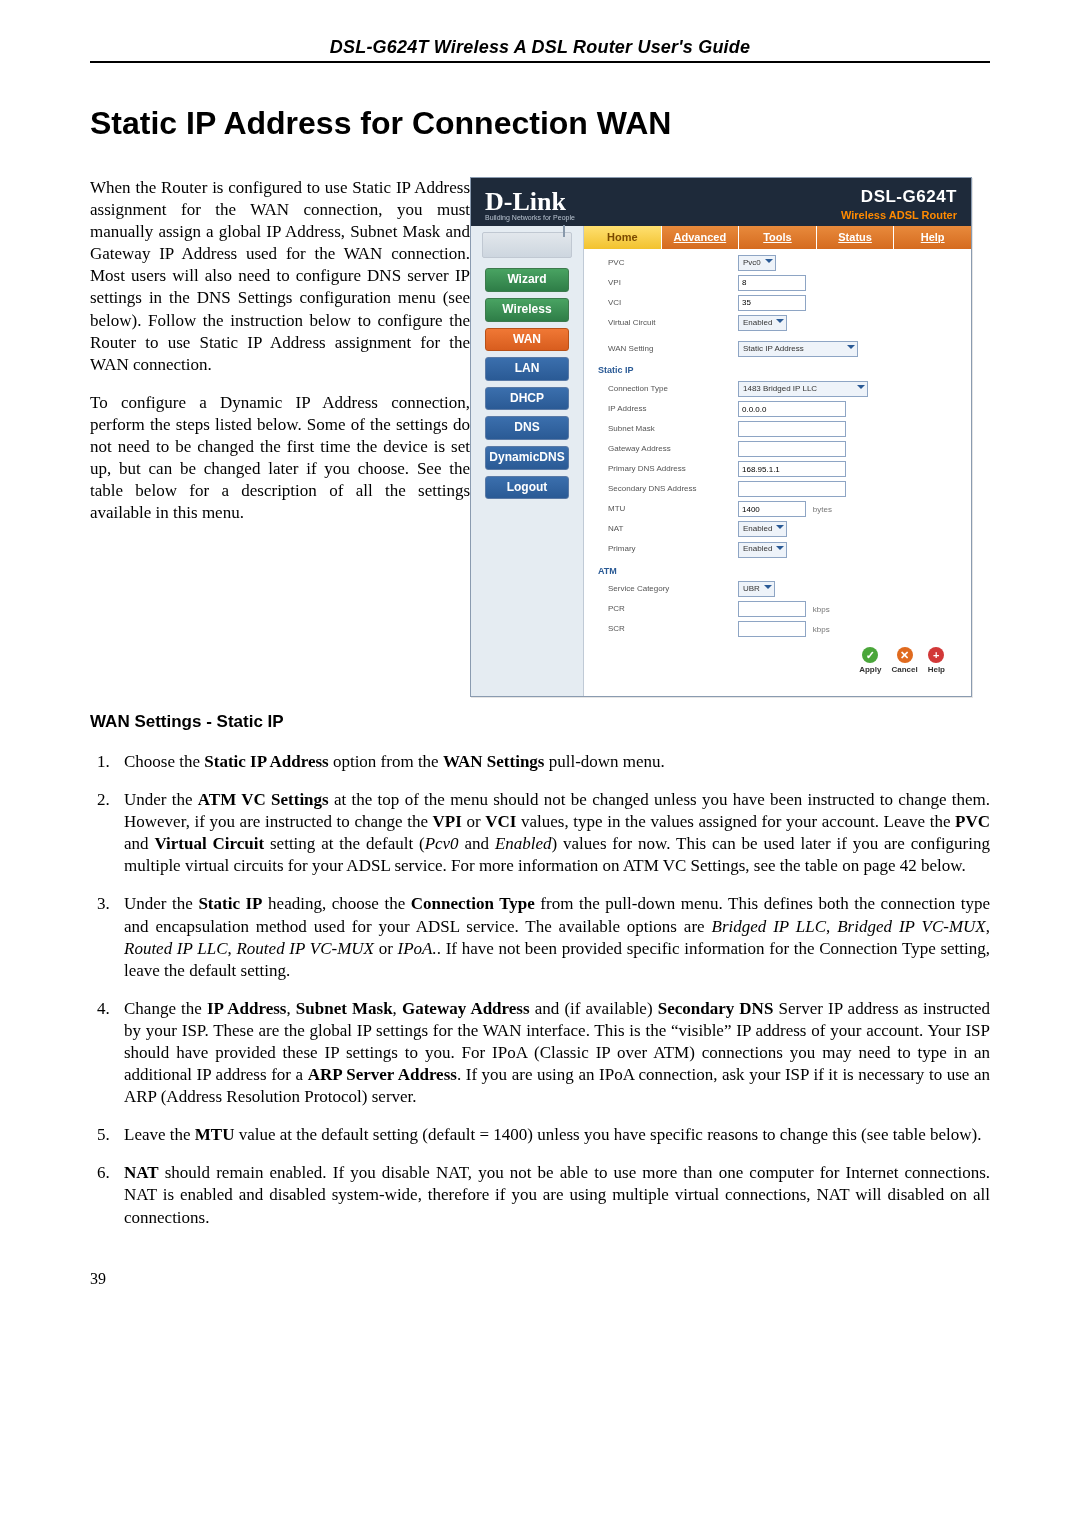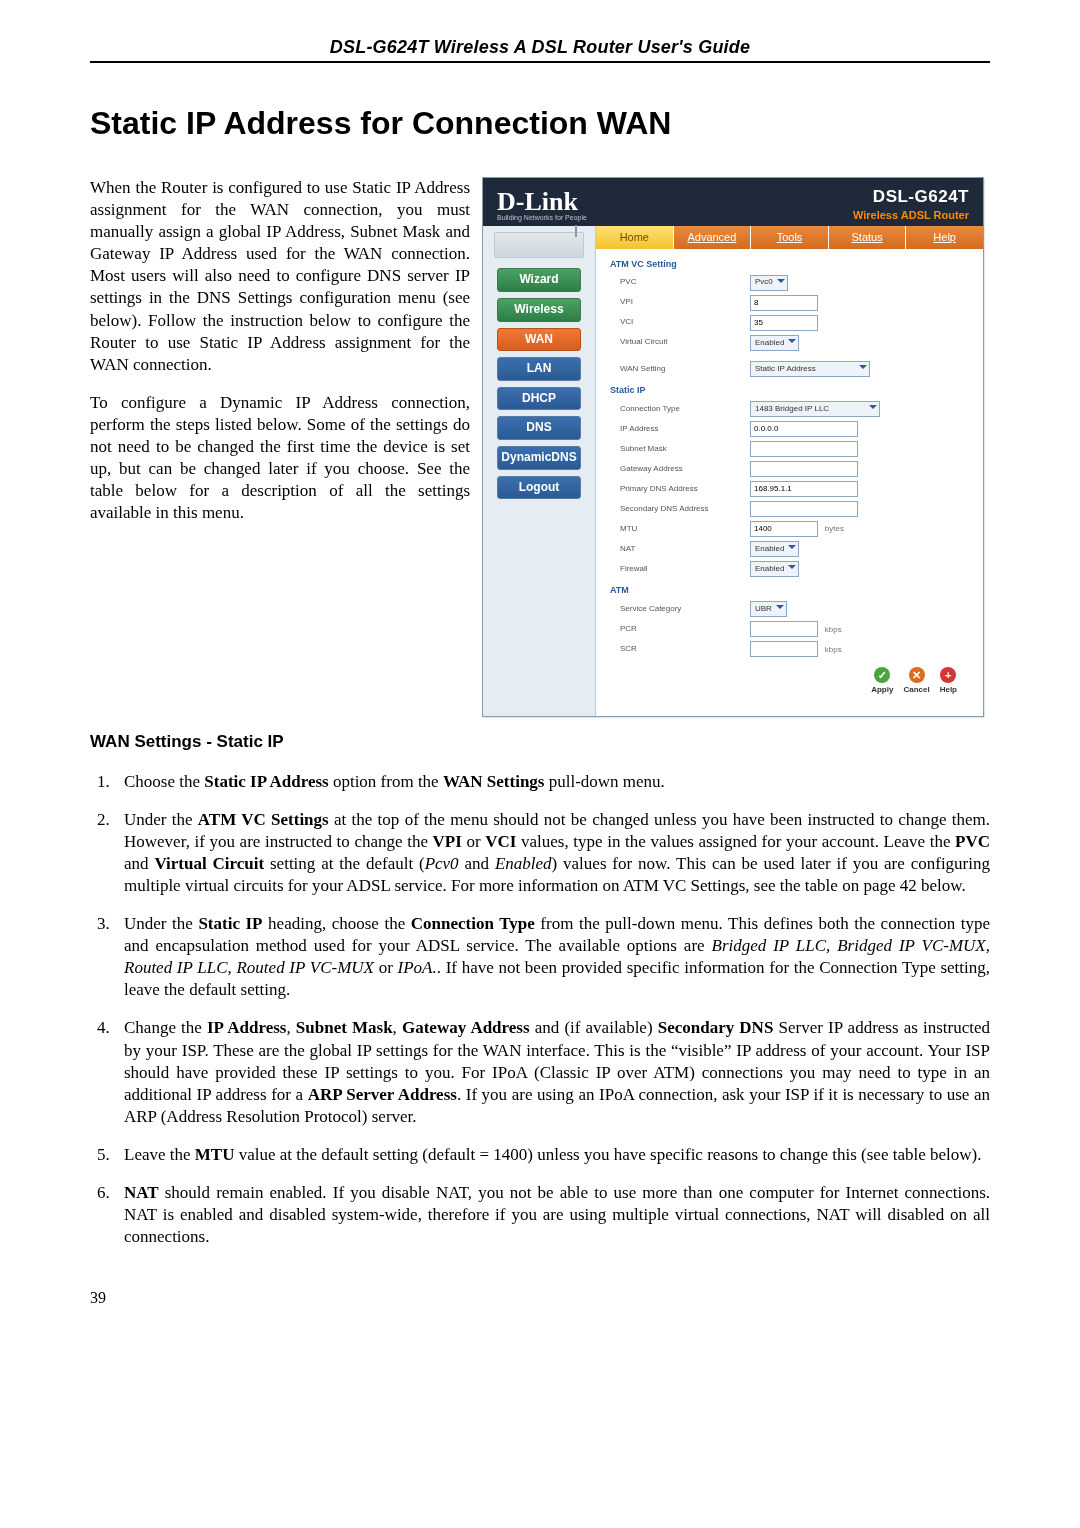--- a/index.html
+++ b/index.html
@@ -27,21 +27,21 @@
     letter-spacing: .2px;
   }
   h1.page-title {
     font-family: Arial, Helvetica, sans-serif;
     font-weight: bold;
     font-size: 32px;
     margin: 0 0 32px 0;
   }
   .two-col {
     display: flex;
-    gap: 12px;
+    gap: 0;
     align-items: flex-start;
   }
   .left-col {
     flex: 0 0 380px;
     text-align: justify;
   }
   .left-col p { margin: 0 0 16px 0; }
 
   
   .router {
@@ -139,21 +139,21 @@
     flex: 1;
     background: #fff;
   }
   .tabbar {
     display: flex;
   }
   .tab {
     flex: 1;
     text-align: center;
     padding: 4px 3px;
-    font-weight: normal;
+    font-weight: bold;
     font-size: 11px;
     text-decoration: underline;
     color: #fff;
     border-right: 1px solid #fff;
     background: linear-gradient(#e88a3c, #d56b1f);
   }
   .tab.active {
     background: linear-gradient(#ffe071, #f2c22e);
     color: #7b4a00;
     text-decoration: none;
@@ -302,21 +302,20 @@
         <div class="router-main">
           <div class="tabbar">
             <div class="tab active">Home</div>
             <div class="tab">Advanced</div>
             <div class="tab">Tools</div>
             <div class="tab">Status</div>
             <div class="tab">Help</div>
           </div>
           <div class="form-area">
 
-            <div class="section-head">ATM VC Setting</div>
             <div class="frow">
               <div class="flabel">PVC</div>
               <div class="fctrl"><span class="sel">Pvc0</span></div>
             </div>
             <div class="frow">
               <div class="flabel">VPI</div>
               <div class="fctrl"><input type="text" class="w60" value="8" style=""></div>
             </div>
             <div class="frow">
               <div class="flabel">VCI</div>
@@ -361,21 +360,21 @@
               <div class="fctrl">
                 <input type="text" class="w60" value="1400" style="">
                 <span class="unit">bytes</span>
               </div>
             </div>
             <div class="frow">
               <div class="flabel">NAT</div>
               <div class="fctrl"><span class="sel">Enabled</span></div>
             </div>
             <div class="frow">
-              <div class="flabel">Firewall</div>
+              <div class="flabel">Primary</div>
               <div class="fctrl"><span class="sel">Enabled</span></div>
             </div>
 
             <div class="section-head">ATM</div>
             <div class="frow">
               <div class="flabel">Service Category</div>
               <div class="fctrl"><span class="sel">UBR</span></div>
             </div>
             <div class="frow">
               <div class="flabel">PCR</div>

